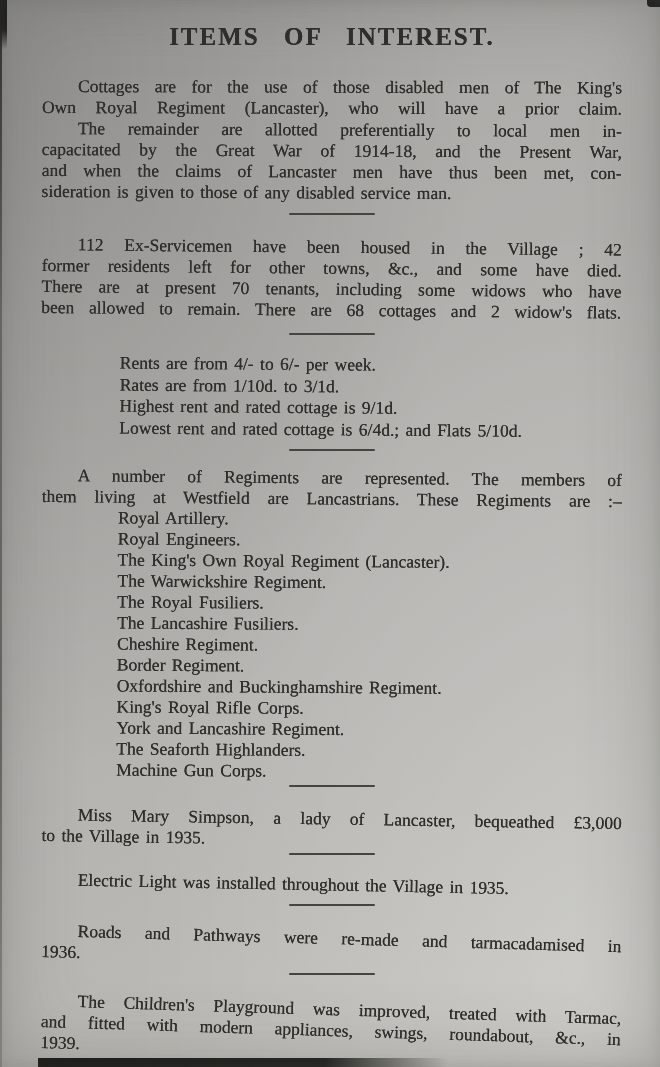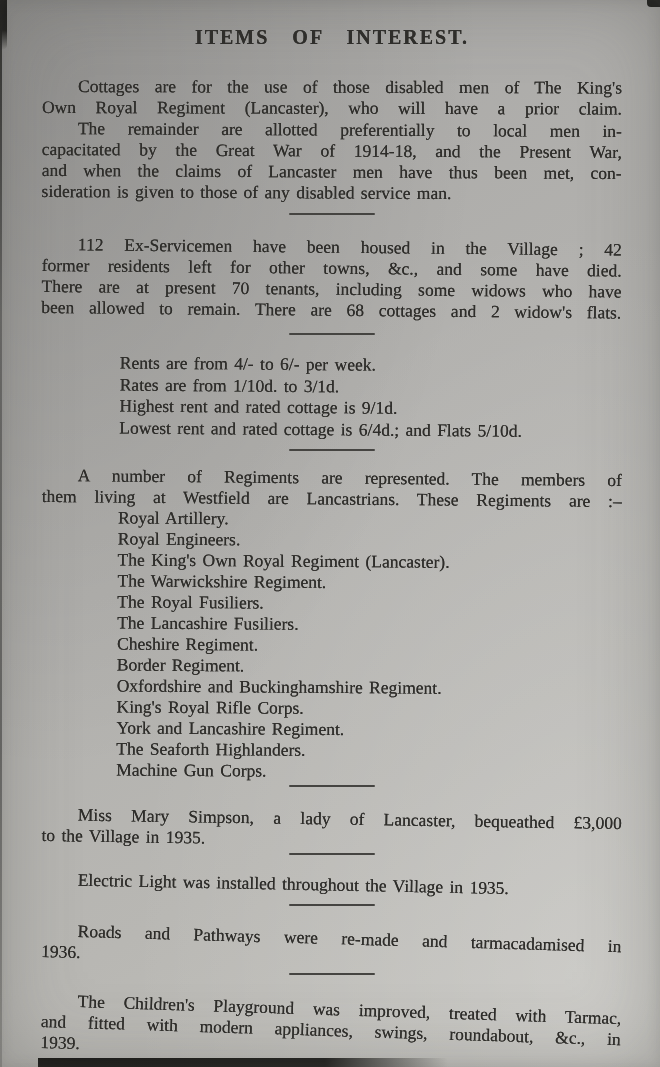--- a/index.html
+++ b/index.html
@@ -16,21 +16,21 @@
   }
   .vignette {
     position:absolute; inset:0; pointer-events:none;
     box-shadow: inset 0 0 80px rgba(66,66,62,0.30), inset 0 0 14px rgba(88,88,84,0.18);
   }
   .content {
     position:absolute; left:42px; top:10px; width:580px;
   }
   .title {
     margin:12px 0 0 0;
-    font-size:20px; line-height:30px; font-weight:bold;
+    font-size:25px; line-height:30px; font-weight:bold;
     letter-spacing:2px; word-spacing:16px;
     text-align:center;
     text-shadow:0 0 0.6px currentColor;
   }
   .sec { transform-origin:0 0; transform:rotate(var(--r,0deg)); }
   .line {
     font-size:17.5px; line-height:21px;
     word-spacing:2px;
     text-shadow:0 0 0.55px currentColor;
     white-space:normal;

